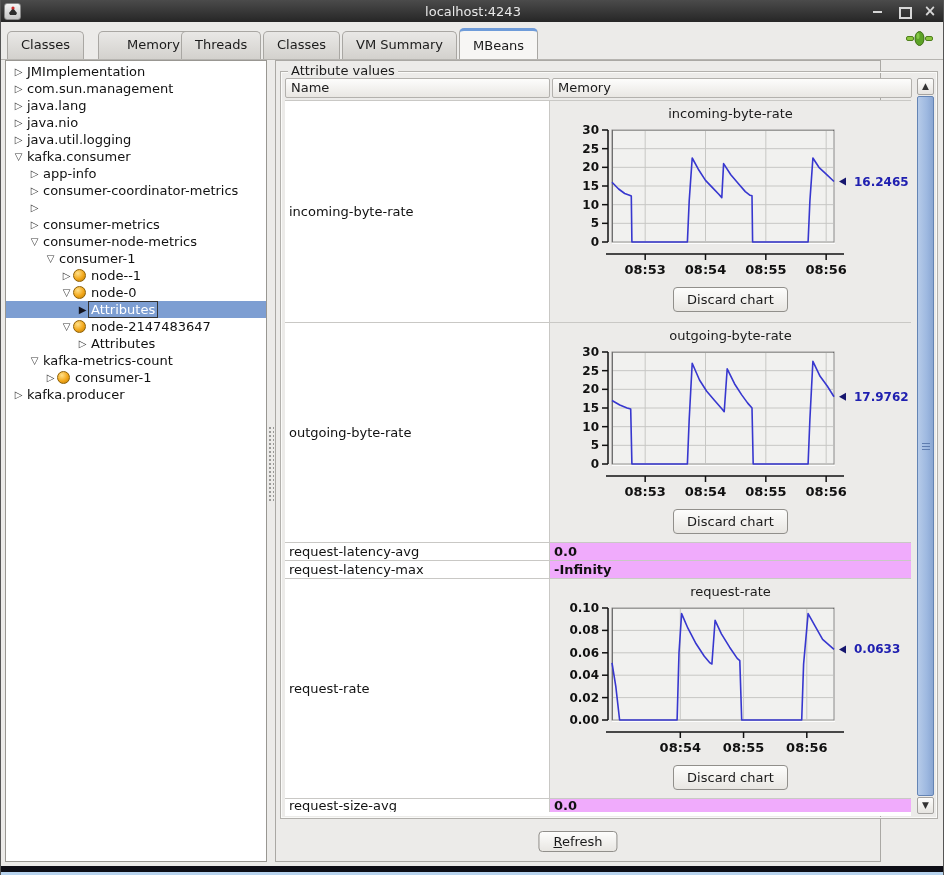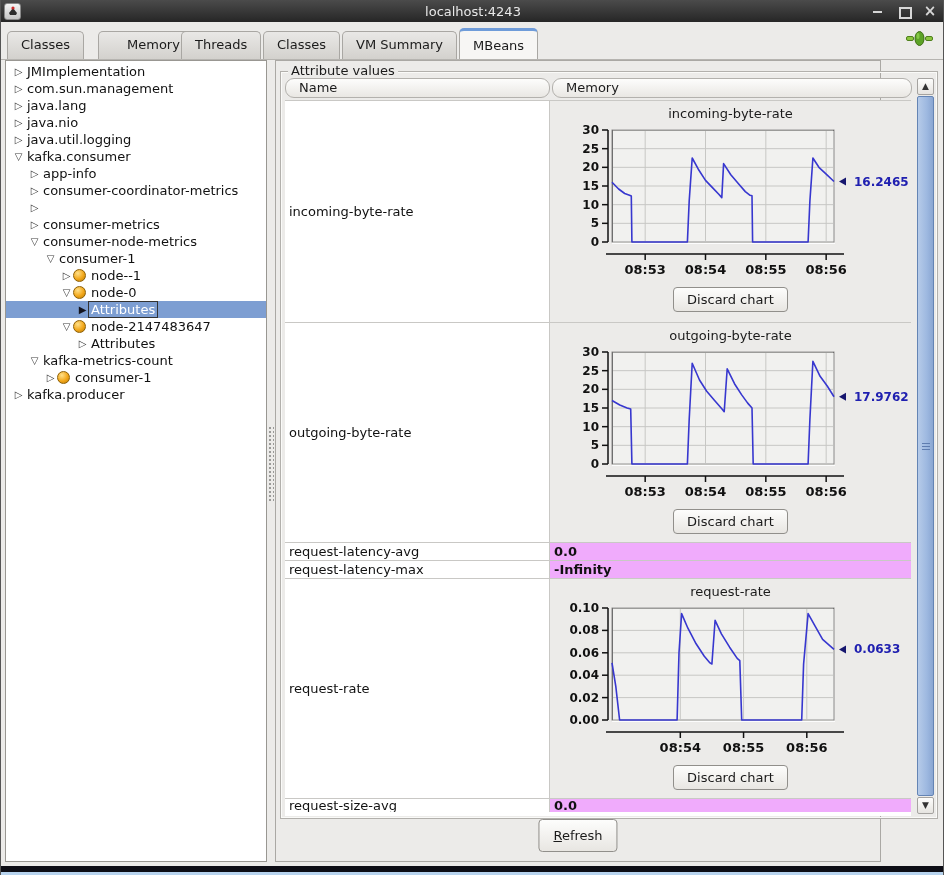--- a/index.html
+++ b/index.html
@@ -48,38 +48,38 @@
   .tree-row.selected { background:#7d9ed2; }
   .tree-row.selected .lbl { color:#fff; outline:1px solid #333; }
   .tree-row.selected .exp { color:#15151f; }
 
   
   .groupbox { position:absolute; left:4px; top:10px; width:658px; height:748px;
     border:1px solid #b2b0ac; box-shadow:inset 0 0 0 1px #fafaf8; }
   .group-title { position:absolute; left:7px; top:-9px; background:#ecebe9; padding:0 3px;
     font-size:13px; color:#1b1b1b; }
   .thead { position:absolute; left:4px; top:6px; right:25px; height:20px; display:flex; gap:2px; }
-  .th { background:linear-gradient(#fdfdfc,#e9e7e3); border:1px solid #b3b1ad; border-radius:9px;
-    font-size:13px; color:#1b1b1b; padding-left:13px; line-height:18px; }
+  .th { background:linear-gradient(#fdfdfc,#e9e7e3); border:1px solid #b3b1ad; border-radius:2px;
+    font-size:13px; color:#1b1b1b; padding-left:5px; line-height:18px; }
   .th-name { width:265px; } .th-value { flex:1; }
   .tbody { position:absolute; left:4px; top:28px; width:626px; bottom:2px; overflow:hidden;
     border-top:1px solid #c9c8c5; background:#fff; }
   .attr-row { display:flex; border-bottom:1px solid #c9c8c5; }
   .cell-name { width:265px; flex:0 0 265px; border-right:1px solid #c9c8c5; background:#fff;
     font-size:13px; color:#111; display:flex; align-items:center; padding-left:4px; }
   .cell-value { flex:1; background:#f0abfc; font-size:13px; }
   .text-row { height:18px;justify-content:space-between; }
   .text-row .cell-value { font-weight:bold; display:flex; align-items:center; padding-left:4px; color:#111; }
   .chart-row .cell-value { background:#ecebe9; display:flex; flex-direction:column; align-items:center; padding-top:5px; }
   .chart-title { font-size:13px; color:#1b1b1b; height:18px; }
   .row-cut { border-bottom:none; overflow:hidden; }
 
   .jbtn { background:linear-gradient(#fdfdfc,#e8e6e2); border:1px solid #918f8b; border-radius:4px;
     font-family:"DejaVu Sans", sans-serif; font-size:13px; color:#1a1a1a; padding:4px 13px; margin-top:6px; }
-  .refresh-btn { position:absolute; left:50%; transform:translateX(-50%); bottom:9px; margin:0; padding:8px 14px; }
+  .refresh-btn { position:absolute; left:50%; transform:translateX(-50%); bottom:9px; margin:0; padding:2px 14px; }
 
   
   .vscroll { position:absolute; right:3px; top:6px; width:17px; bottom:4px; background:#ecebe9; }
   .sbtn { position:absolute; left:0; width:17px; height:17px; background:linear-gradient(#fdfdfc,#e6e4e0);
     border:1px solid #a5a3a0; border-radius:2px; font-size:9px; color:#333; text-align:center; line-height:15px; }
   .sbtn.up { top:0; } .sbtn.down { bottom:0; }
   .sthumb { position:absolute; left:0; top:18px; bottom:18px; width:17px;
     background:linear-gradient(90deg,#b6cbe9,#9db8e0 60%,#8aa6d2); border:1px solid #6484b4; border-radius:2px; }
   .sthumb .grip2 { position:absolute; left:4px; top:50%; width:8px; height:1px; background:#5f7db0;
     box-shadow:0 -3px 0 #5f7db0, 0 3px 0 #5f7db0; }

